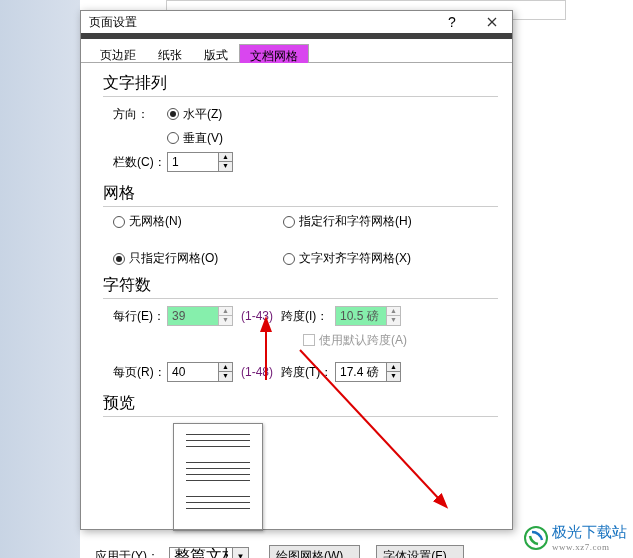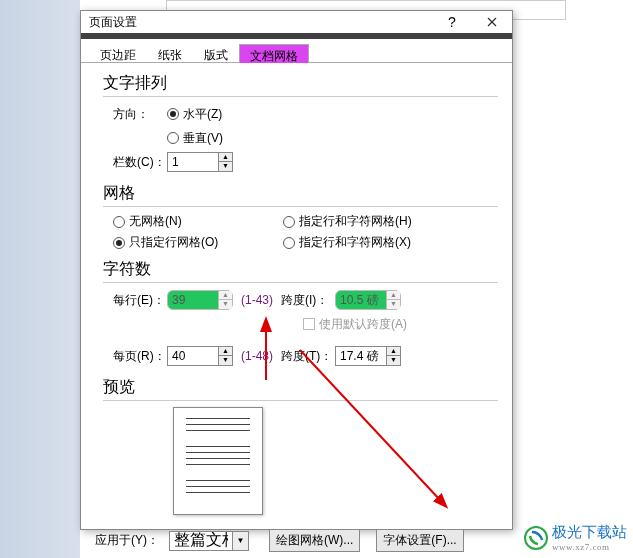--- a/index.html
+++ b/index.html
@@ -24,24 +24,24 @@
   .row .lbl { width: 54px; }
   .row .lbl-narrow { width: 54px; }
   .radio, .checkbox { display: inline-flex; align-items: center; margin-right: 6px; }
   .radio-dot { width: 12px; height: 12px; border: 1px solid #555; border-radius: 50%; display: inline-flex; align-items: center; justify-content: center; margin-right: 4px; background: #fff; }
   .radio-dot .inner { width: 6px; height: 6px; border-radius: 50%; background: #222; display: none; }
   .radio.checked .inner { display: block; }
   .checkbox-box { width: 12px; height: 12px; border: 1px solid #555; margin-right: 4px; background: #fff; }
 
   .radio-col { display: flex; flex-direction: column; }
   .grid-radios { display: flex; }
-  .grid-col { width: 170px; display: flex; flex-direction: column; gap: 4px; }
+  .grid-col { width: 170px; display: flex; flex-direction: column; gap: 20px; }
 
   .spinbox { display: inline-flex; align-items: center; border: 1px solid #888; height: 20px; background: #fff; }
-  .spinbox.disabled { background: #22c55e; color: #888; border-color: #bbb; border-radius: 6px; }
+  .spinbox.disabled { background: #86efac; color: #888; border-color: #bbb; }
   .spinbox input { border: none; width: 50px; padding: 0 4px; height: 18px; font-size: 12px; outline: none; background: transparent; }
   .spinbox .spins { display: flex; flex-direction: column; width: 14px; }
   .spinbox .sp { height: 9px; border-left: 1px solid #888; font-size: 7px; line-height: 7px; text-align: center; cursor: pointer; background: #eee; }
   .spinbox .sp:first-child { border-bottom: 1px solid #888; }
   .spinbox.disabled .sp { border-color: #bbb; background: #f3f3f3; }
 
   .range-hint { margin: 0 8px; color: #701a75; }
 
   .combo { display: inline-flex; align-items: center; border: 1px solid #888; height: 20px; background: #fff; }
   .combo input { border: none; width: 62px; padding: 0 4px; height: 18px; font-size: 16px; outline: none; }
@@ -137,21 +137,21 @@
             <span>只指定行网格(O)</span>
           </label>
         </div>
         <div class="grid-col">
           <label class="radio">
             <span class="radio-dot"></span>
             <span>指定行和字符网格(H)</span>
           </label>
           <label class="radio">
             <span class="radio-dot"></span>
-            <span>指定行和字符网格(X)</span>
+            <span>文字对齐字符网格(X)</span>
           </label>
         </div>
       </div>
     </div>
 
     <div class="group-label">字符数</div>
     <div class="group-body">
       <div class="row">
         <span class="lbl-narrow">每行(E)：</span>
         <span class="spinbox disabled">

